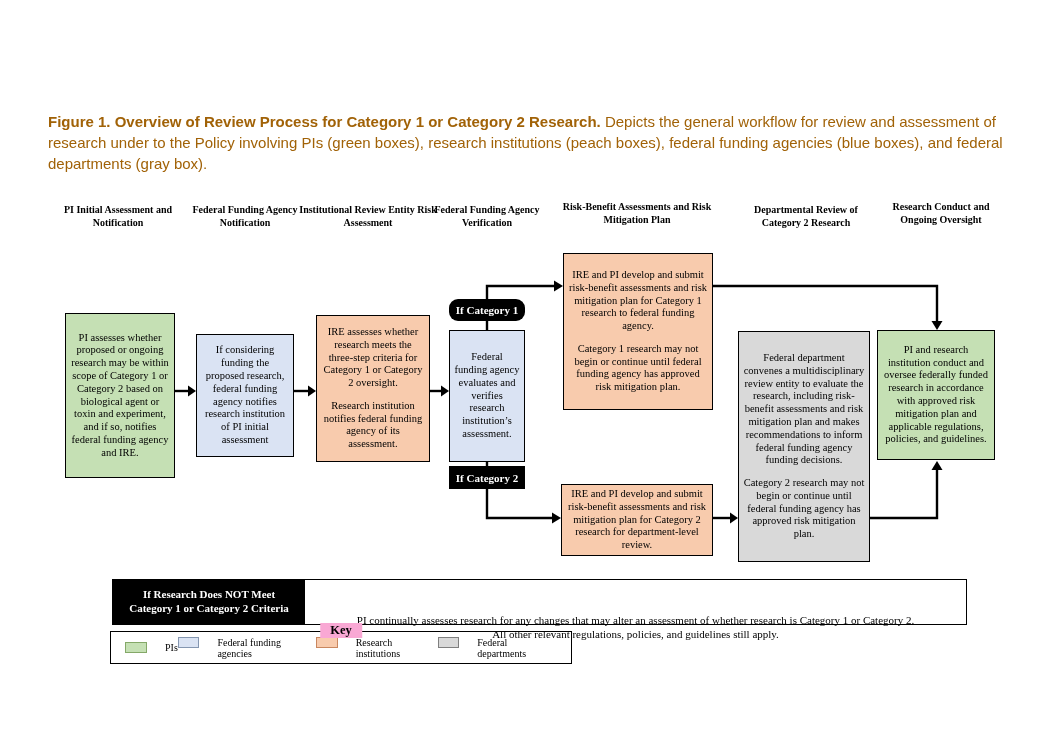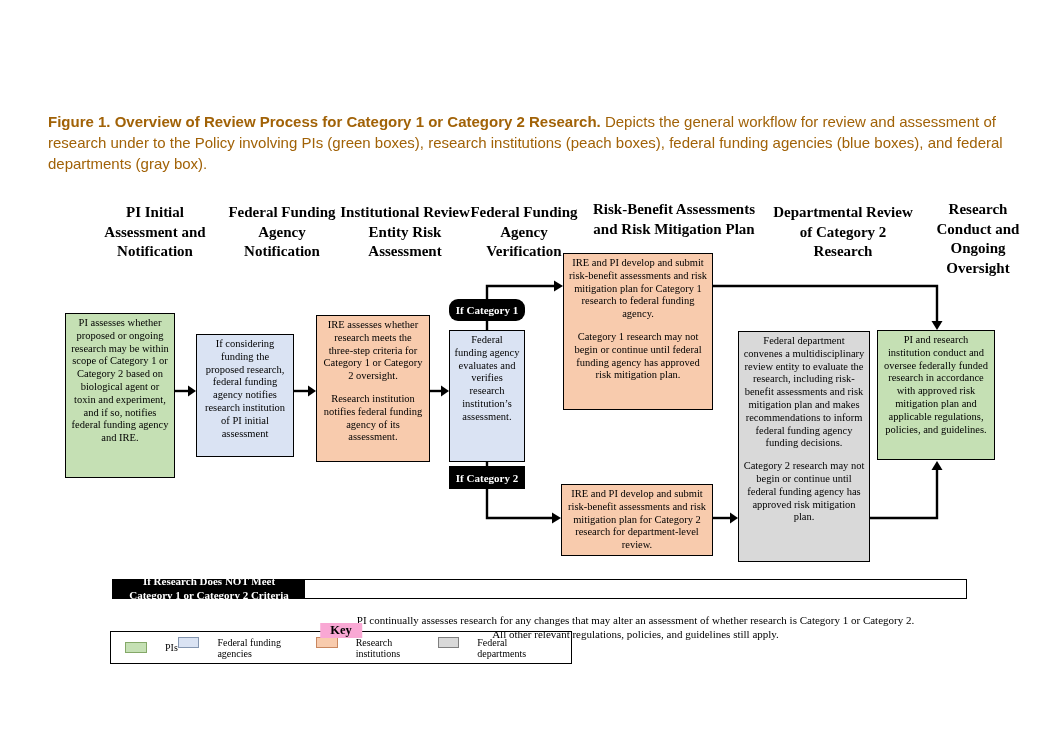--- a/index.html
+++ b/index.html
@@ -3,35 +3,35 @@
 <meta charset="utf-8">
 <style>
   html,body{margin:0;padding:0;background:#fff;}
   #page{position:relative;width:1051px;height:731px;background:#ffffff;overflow:hidden;
         font-family:"Liberation Serif",serif;color:#000;}
   
   #caption{position:absolute;left:48px;top:96px;width:960px;
            font-family:"Liberation Sans",sans-serif;font-size:15px;line-height:21px;color:#a16207;}
   #caption .cap-title{font-weight:bold;}
   
-  .col-header{position:absolute;text-align:center;font-weight:bold;font-size:15px;line-height:1.3;margin-left:37px;}
+  .col-header{position:absolute;text-align:center;font-weight:bold;font-size:10px;line-height:1.3;}
   
   .flow-box{position:absolute;border:1.6px solid #000;box-sizing:border-box;
-            display:flex;flex-direction:column;align-items:center;
+            display:flex;flex-direction:column;justify-content:center;align-items:center;
             text-align:center;font-size:10.5px;line-height:1.22;padding:3px 4px;z-index:2;}
   .flow-box p{margin:0;}
   .flow-box p + p{margin-top:10px;}
   
   .decision-label{position:absolute;background:#000;color:#fff;font-weight:bold;font-size:11px;
                   display:flex;align-items:center;justify-content:center;text-align:center;
                   box-sizing:border-box;z-index:3;}
   
   #arrows{position:absolute;left:0;top:0;width:1051px;height:731px;z-index:1;pointer-events:none;}
   
-  #bottom-bar{position:absolute;left:112px;top:579px;width:855px;height:20px;border:1.6px solid #000;
+  #bottom-bar{position:absolute;left:112px;top:579px;width:855px;height:46px;border:1.6px solid #000;
               box-sizing:border-box;display:flex;align-items:stretch;z-index:2;}
   #bottom-bar-label{background:#000;color:#fff;font-weight:bold;font-size:11px;line-height:1.25;
                     width:192px;flex:none;display:flex;flex-direction:column;justify-content:center;
                     align-items:center;text-align:center;}
   #bottom-bar-note{flex:1;display:flex;flex-direction:column;justify-content:center;align-items:center;
                    text-align:center;font-size:11px;line-height:1.25;margin-top:48px;}
   
   #key-box{position:absolute;left:110px;top:631px;width:462px;height:33px;border:1.4px solid #000;
            box-sizing:border-box;z-index:2;}
   #key-title{position:absolute;left:50%;top:-9px;transform:translateX(-50%);background:#f9a8d4;

